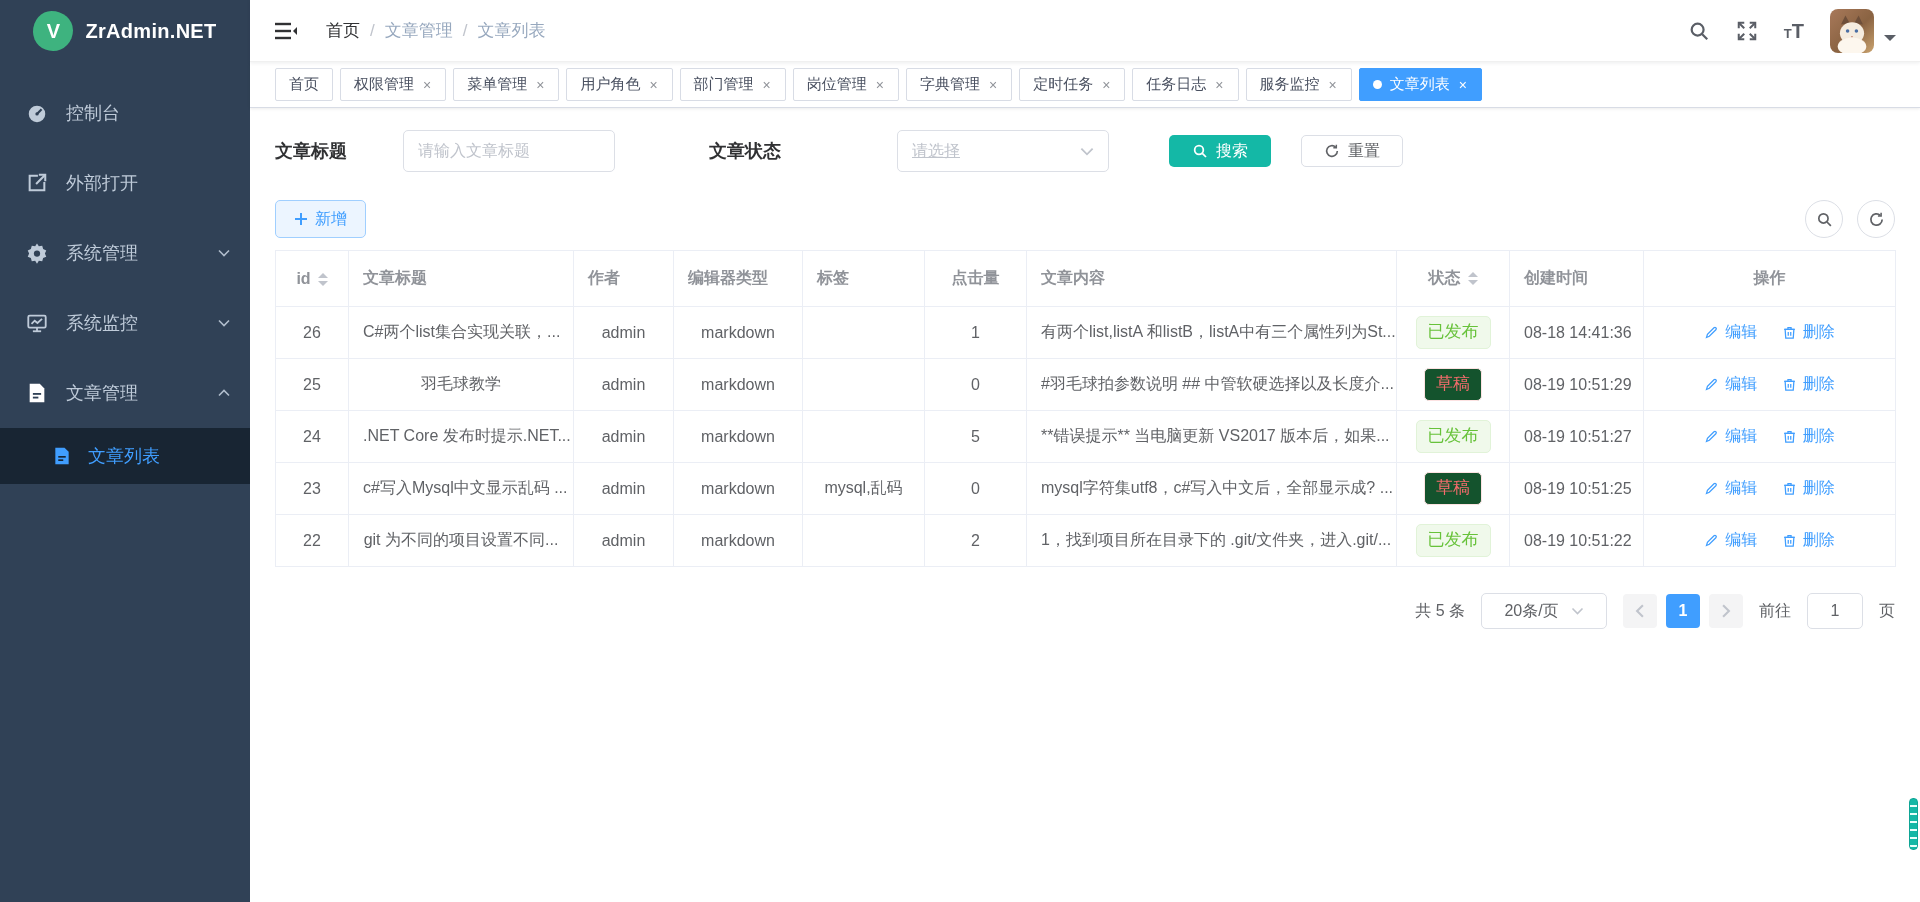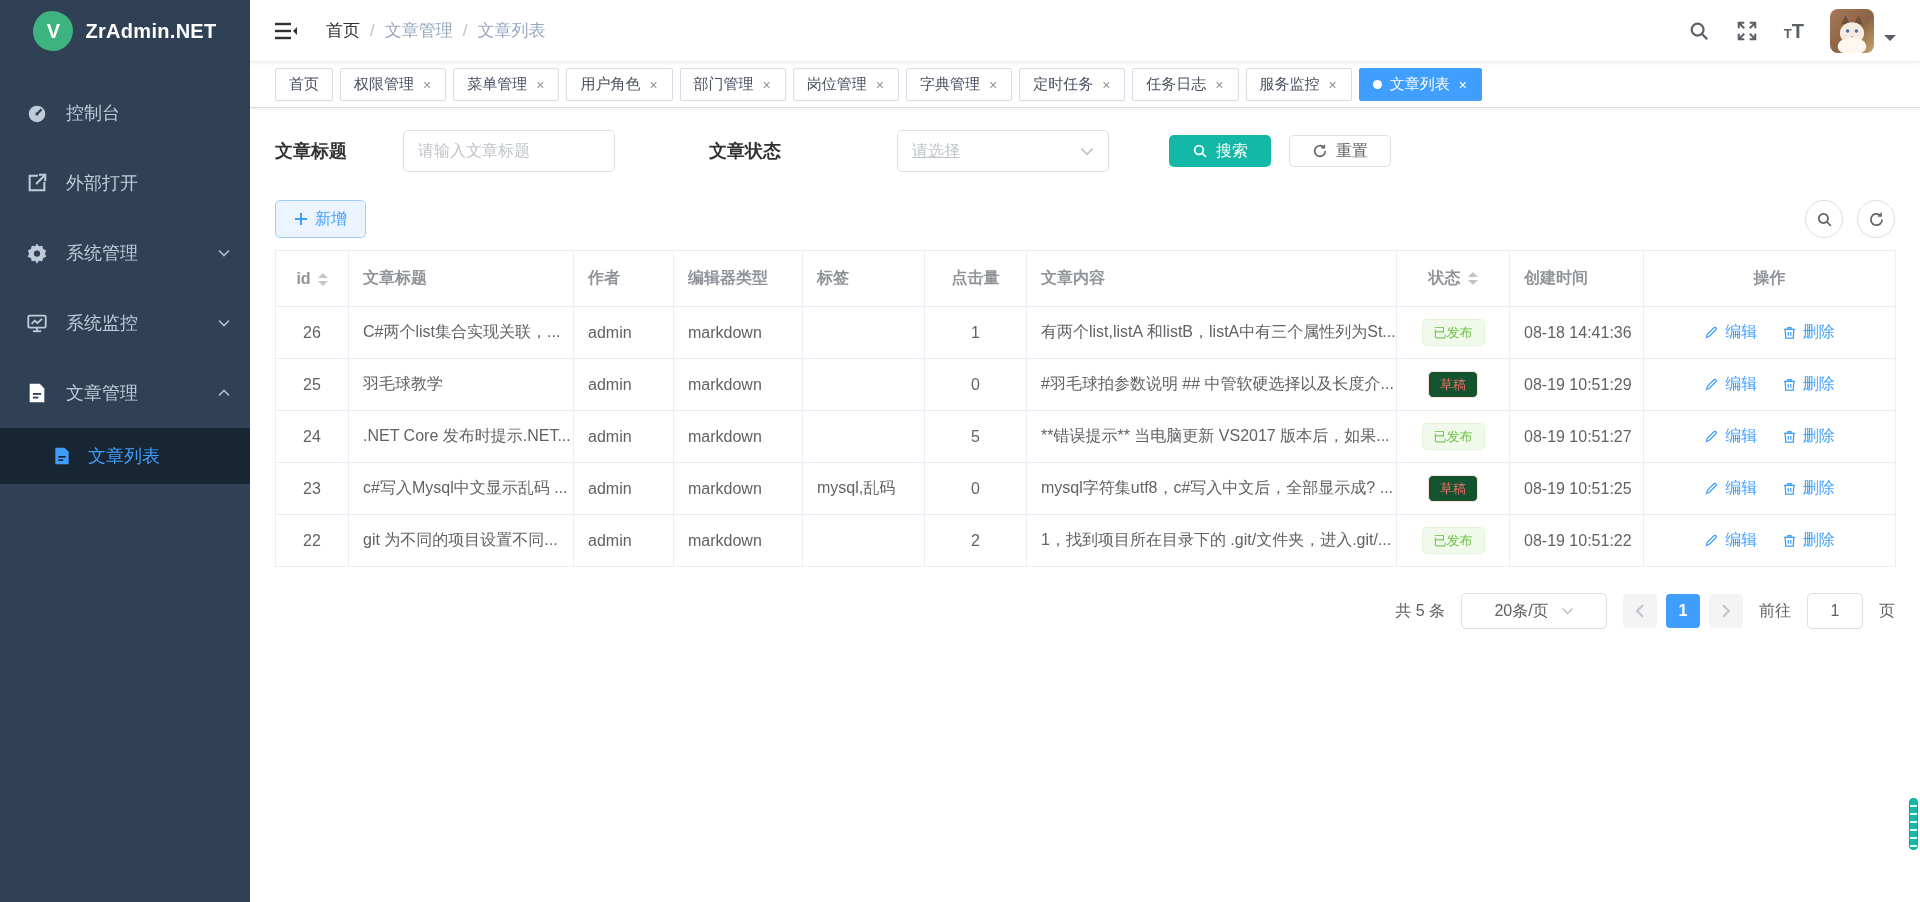--- a/index.html
+++ b/index.html
@@ -95,65 +95,65 @@
     width:212px; height:42px; border:1px solid #dcdfe6; border-radius:5px;
     display:flex; align-items:center; justify-content:space-between;
     padding:0 14px; font-size:16px; color:#c0c4cc; margin-left:60px; cursor:pointer;text-decoration:underline;
   }
   .btn {
     height:32px; border-radius:5px; font-size:16px; display:inline-flex;
     align-items:center; gap:8px; padding:0 22px; cursor:pointer; border:1px solid transparent;
     font-family:"Liberation Sans","DejaVu Sans",sans-serif;
   }
   .btn-search { background:#14b8a6; color:#fff; margin-left:60px; }
-  .btn-reset { background:#fff; border-color:#dcdfe6; color:#606266; margin-left:18px; }
+  .btn-reset { background:#fff; border-color:#dcdfe6; color:#606266; margin-left:30px; }
 
   .toolbar-row { margin-top:28px; display:flex; align-items:center; }
   .btn-add {
     height:38px; background:#ecf5ff; border:1px solid #a0cfff; color:#409eff;
     border-radius:5px; font-size:16px; display:inline-flex; align-items:center;
     gap:7px; padding:0 18px; cursor:pointer;
   }
   .tool-circles { margin-left:auto; display:flex; gap:14px; }
   .circle-btn {
     width:38px; height:38px; border-radius:50%; border:1px solid #dcdfe6;
     display:flex; align-items:center; justify-content:center; cursor:pointer; color:#606266; background:#fff;
   }
 
   
   .tbl-wrap { margin-top:12px; }
   table.tbl { width:1620px; border-collapse:collapse; table-layout:fixed; font-size:16px; }
   .tbl th, .tbl td {
     border:1px solid #ebeef5; padding:0 14px; overflow:hidden;
-    white-space:nowrap; text-overflow:clip;
+    white-space:nowrap; text-overflow:clip;text-align:center;
   }
   .tbl th { height:56px; color:#909399; font-weight:bold; text-align:left; background:#fff; }
   .tbl td { height:52px; color:#606266; background:#fff; }
   .tbl .c-center { text-align:center; }
   .sort-caret { display:inline-flex; flex-direction:column; gap:3px; margin-left:7px; vertical-align:middle; }
   .sort-caret i { display:block; width:0; height:0; border:5px solid transparent; }
   .sort-caret .up { border-bottom-color:#c0c4cc; border-top:none; }
   .sort-caret .dn { border-top-color:#c0c4cc; border-bottom:none; }
   .badge {
-    display:inline-block; padding:5px 11px; font-size:13px; border-radius:5px; line-height:1.2;
+    display:inline-block; padding:5px 11px; font-size:17px; border-radius:5px; line-height:1.2;
   }
   .badge.success { color:#67c23a; background:#f0f9eb; border:1px solid #e1f3d8; }
   .badge.danger  { color:#f56c6c; background:#14532d; border:1px solid #fde2e2; }
   .op-link {
     color:#409eff; display:inline-flex; align-items:center; gap:6px; cursor:pointer; font-size:16px;
   }
   .op-link + .op-link { margin-left:20px; }
 
   
   .pager {
     width:1620px; margin-top:26px; display:flex; align-items:center;
     justify-content:flex-end; gap:16px; font-size:16px; color:#606266; padding-bottom:30px;
   }
   .pg-size {
-    width:146px; height:36px; border:1px solid #dcdfe6; border-radius:5px;
+    width:126px; height:36px; border:1px solid #dcdfe6; border-radius:5px;
     display:flex; align-items:center; justify-content:center; gap:12px; cursor:pointer;
   }
   .pg-btn {
     width:34px; height:34px; border-radius:4px; background:#f4f4f5;
     display:flex; align-items:center; justify-content:center; color:#c0c4cc; cursor:pointer;
   }
   .pg-cur {
     width:34px; height:34px; border-radius:4px; background:#409eff; color:#fff;
     display:flex; align-items:center; justify-content:center; font-weight:bold; cursor:pointer;
   }

